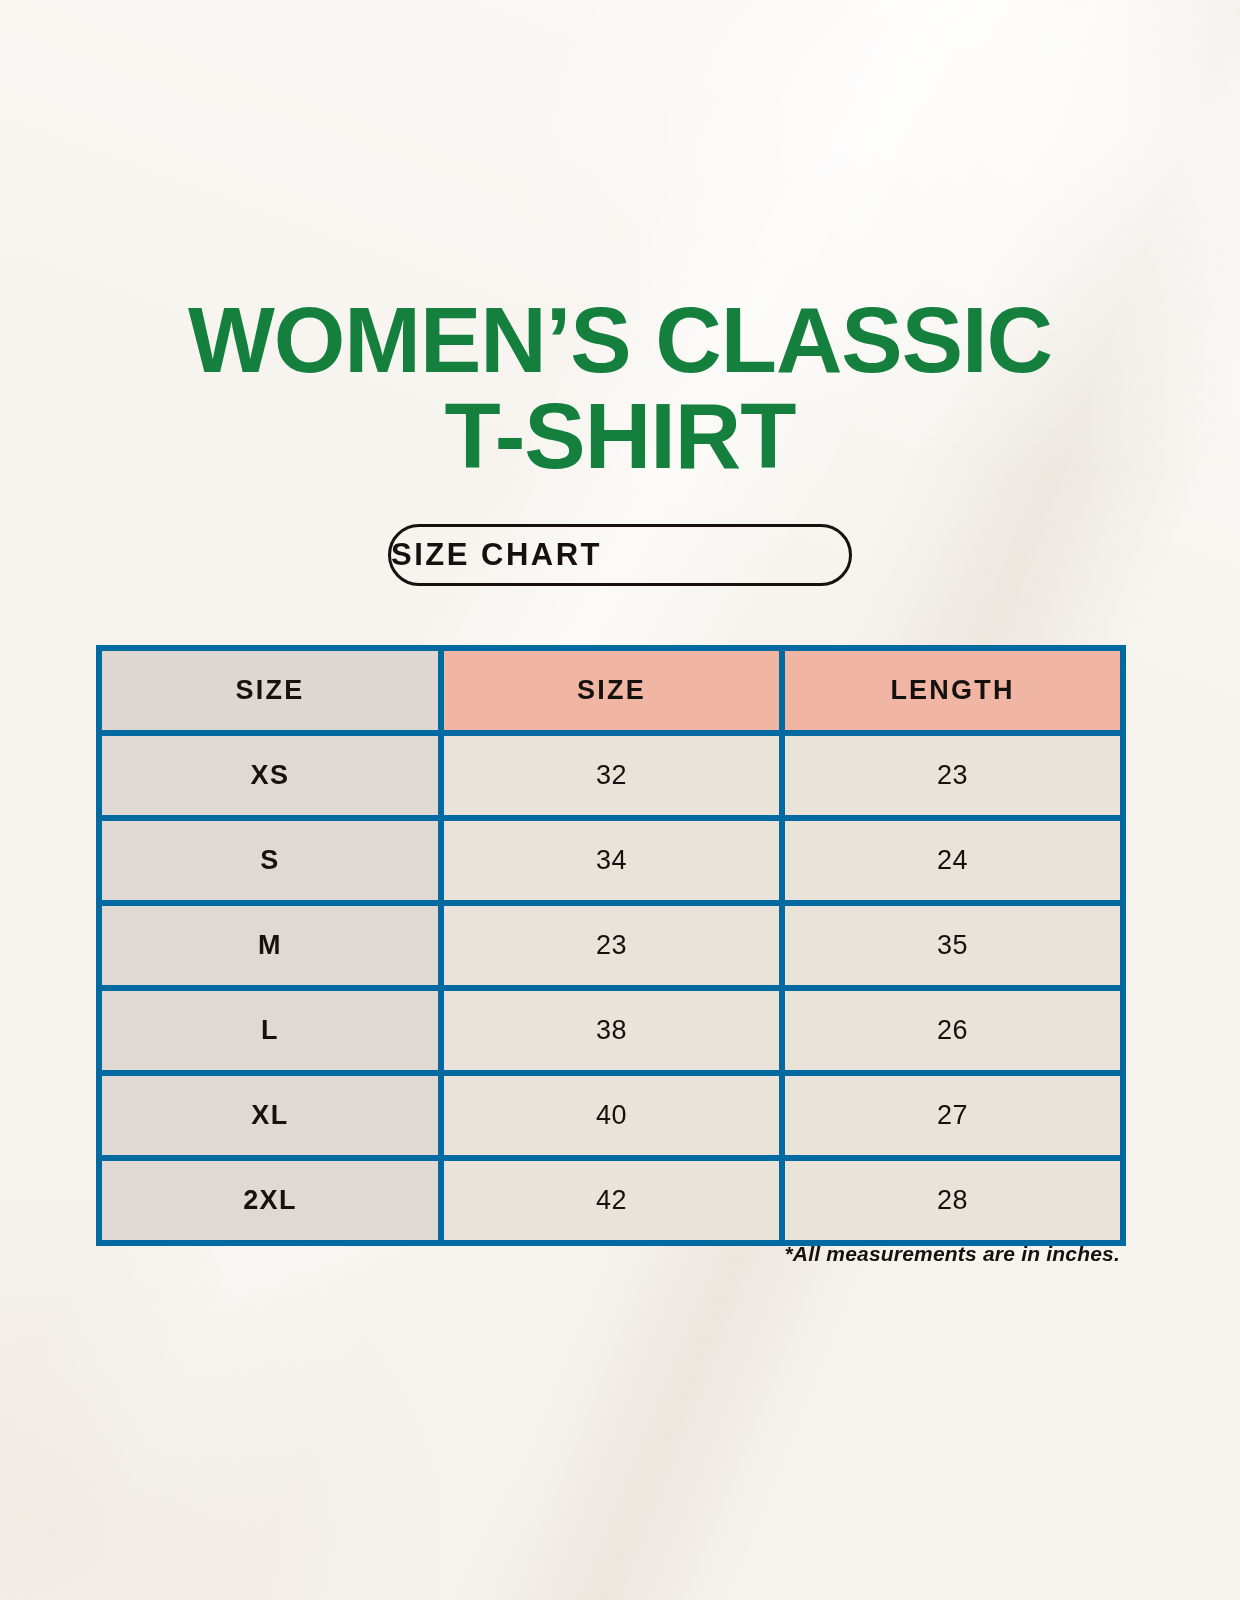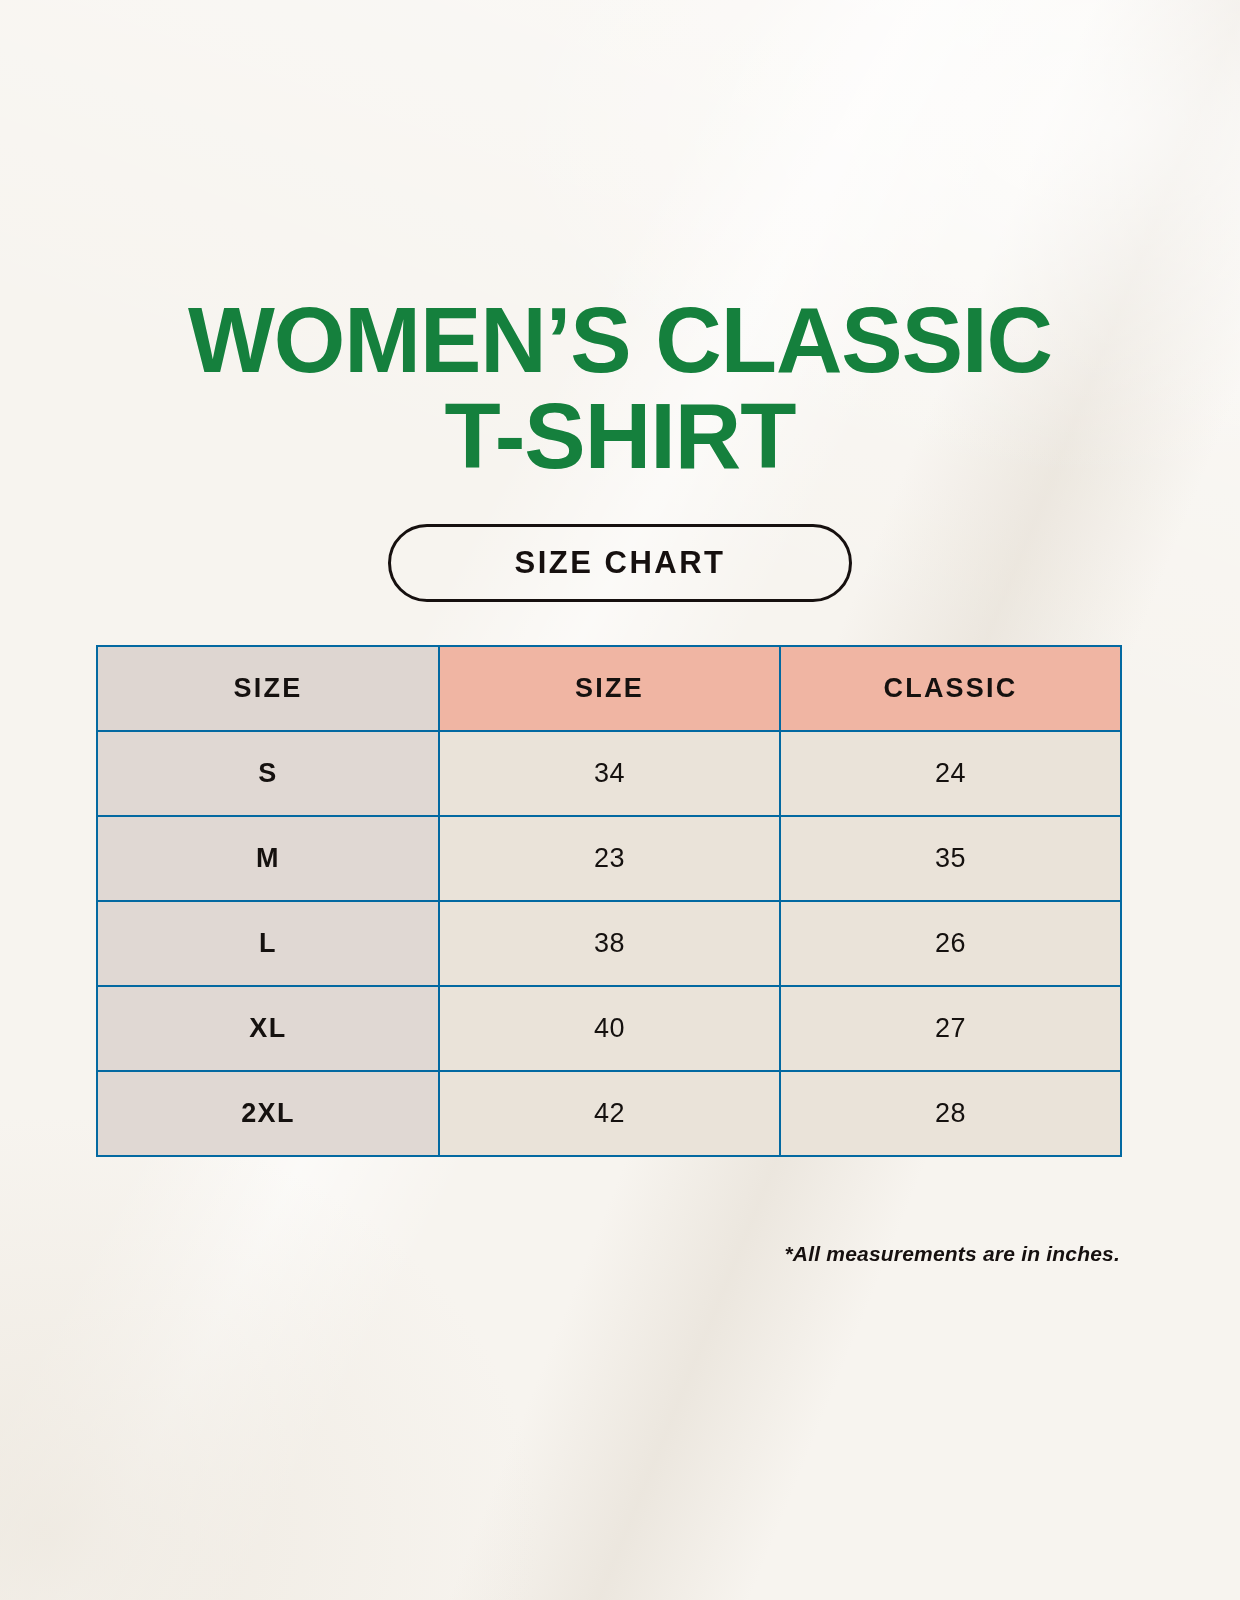--- a/index.html
+++ b/index.html
@@ -58,26 +58,26 @@
     display: block;
     margin-top: 8px;
   }
 
   .badge {
     position: absolute;
     top: 524px;
     left: 50%;
     transform: translateX(-50%);
     width: 464px;
-    height: 78px;
+    height: 62px;
     border: 3px solid #16100f;
     border-radius: 40px;
     display: flex;
     align-items: center;
-    justify-content: center;
+    justify-content: flex-start;
     background: transparent;
     box-sizing: border-box;
   }
   .badge span {
     font-size: 31px;
     font-weight: 700;
     letter-spacing: 2.5px;
     color: #16100f;
   }
 
@@ -87,21 +87,21 @@
     left: 96px;
     width: 1024px;
   }
   table.size-table {
     border-collapse: collapse;
     width: 1024px;
     table-layout: fixed;
   }
   table.size-table th,
   table.size-table td {
-    border: 2px solid #0369a1;
+    border: 6px solid #0369a1;
     height: 85px;
     text-align: center;
     vertical-align: middle;
     box-sizing: border-box;
   }
   col.c-size { width: 342px; }
   col.c-chest { width: 341px; }
   col.c-length { width: 341px; }
 
   th.h-size {
@@ -162,24 +162,29 @@
     <table class="size-table">
       <colgroup>
         <col class="c-size">
         <col class="c-chest">
         <col class="c-length">
       </colgroup>
       <thead>
         <tr>
           <th class="h-size">SIZE</th>
           <th class="h-meas">SIZE</th>
-          <th class="h-meas">CLASSIC</th>
+          <th class="h-meas">LENGTH</th>
         </tr>
       </thead>
       <tbody>
+        <tr>
+          <td class="c-label">XS</td>
+          <td class="c-val">32</td>
+          <td class="c-val">23</td>
+        </tr>
         <tr>
           <td class="c-label">S</td>
           <td class="c-val">34</td>
           <td class="c-val">24</td>
         </tr>
         <tr>
           <td class="c-label">M</td>
           <td class="c-val">23</td>
           <td class="c-val">35</td>
         </tr>

